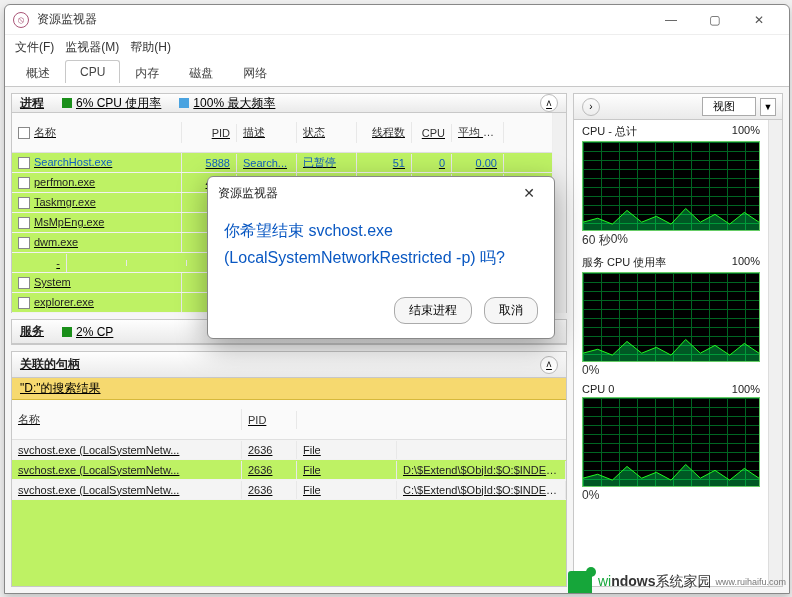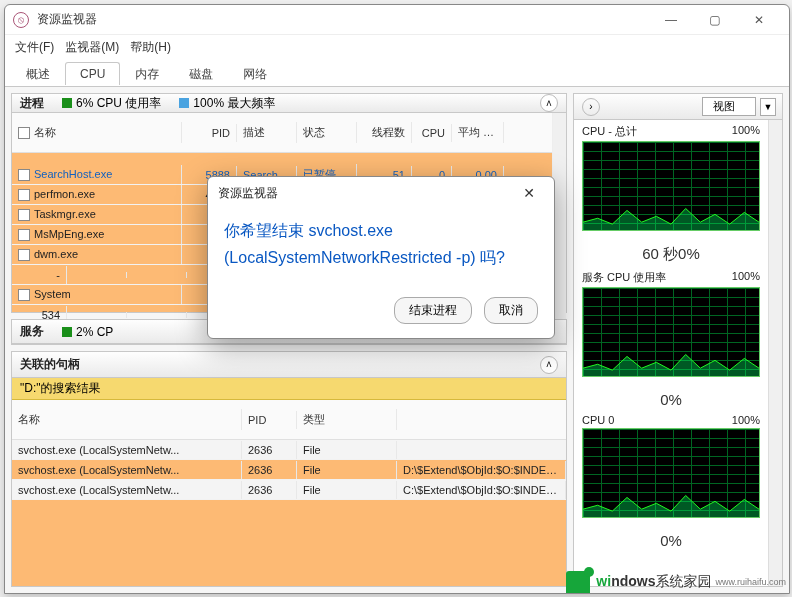--- a/index.html
+++ b/index.html
@@ -3,53 +3,53 @@
   <meta charset="utf-8">
   <style>
     * { margin:0; padding:0; box-sizing:border-box; font-family:"Microsoft YaHei","Segoe UI",sans-serif; }
     body { background:#f0f0f0; width:792px; height:597px; overflow:hidden; position:relative; }
     .window { position:absolute; top:4px; left:4px; width:786px; height:590px; background:#fff; border:1px solid #888; border-radius:6px 6px 0 0; display:flex; flex-direction:column; box-shadow:0 4px 10px rgba(0,0,0,.2);}
     .titlebar { height:30px; display:flex; align-items:center; padding:0 8px; border-bottom:1px solid #eee;}
     .titlebar .icon { width:16px; height:16px; border:1px solid #a57; border-radius:50%; display:flex; align-items:center; justify-content:center; color:#a57; font-size:10px;}
     .titlebar .ttl { margin-left:8px; font-size:12px; flex:1; color:#333;}
     .winbtn { width:44px; height:28px; display:flex; align-items:center; justify-content:center; color:#555; font-size:12px;}
     .menubar { height:24px; display:flex; align-items:center; gap:11px; padding:0 10px; font-size:12px; color:#333;}
-    .tabstrip { height:28px; display:flex; align-items:center; border-bottom:1px solid #c8c8c8; padding:0 6px; font-size:12px;}
+    .tabstrip { height:28px; display:flex; align-items:flex-start; border-bottom:1px solid #c8c8c8; padding:0 6px; font-size:12px;}
     .tab { padding:4px 14px; border:1px solid transparent; border-bottom:none; color:#444; position:relative; top:1px;}
     .tab.active { border-color:#c8c8c8; background:#fff; border-radius:3px 3px 0 0;}
     .workarea { flex:1; display:flex; padding:6px; gap:6px; background:#f6f6f6; overflow:hidden;}
     .left { flex:1; display:flex; flex-direction:column; gap:6px; min-width:0;}
     .right { width:210px; border:1px solid #c8c8c8; background:#fff; display:flex; flex-direction:column; overflow:hidden;}
-    .panel { border:1px solid #c8c8c8; background:#fdba74; display:flex; flex-direction:column; }
+    .panel { border:1px solid #c8c8c8; background:#bef264; display:flex; flex-direction:column;text-decoration:underline; }
     .phead { height:26px; background:linear-gradient(#fefefe,#eaeaea); border-bottom:1px solid #c8c8c8; display:flex; align-items:center; font-size:12px; padding:0 8px; gap:18px;}
     .phead .ptitle { font-weight:bold; color:#222;}
     .phead .sq { width:10px; height:10px; display:inline-block; margin-right:4px; vertical-align:middle;}
     .phead .chev { margin-left:auto; width:18px; height:18px; border:1px solid #bbb; border-radius:50%; display:flex; align-items:center; justify-content:center; font-size:10px; background:#fff;}
     .grid { font-size:11px; color:#222;}
     .ghead, .grow { display:flex; align-items:center;}
     .ghead { height:40px; border-bottom:1px solid #e0e0e0; background:#fafafa;}
     .gcell { padding:3px 6px; border-right:1px solid #e8e8e8; overflow:hidden; text-overflow:ellipsis; white-space:nowrap;}
     .ghead .gcell { color:#333; }
     .grow { height:20px; border-bottom:1px solid #f2f2f2;}
-    .grow.blue { color:#1060c0;margin-top:12px;}
+    .grow.blue { color:#1060c0;}
     .chk { width:12px; height:12px; border:1px solid #888; display:inline-block; margin-right:4px; vertical-align:middle; background:#fff;}
     .c-name{width:170px} .c-pid{width:55px;text-align:right} .c-desc{width:60px} .c-stat{width:60px} .c-thr{width:55px;text-align:right} .c-cpu{width:40px;text-align:right} .c-avg{width:52px;text-align:right}
     .hc-name{width:230px} .hc-pid{width:55px} .hc-type{width:100px} .hc-hname{flex:1}
     .yellowbar{background:#f6d96f;height:22px;display:flex;align-items:center;font-size:12px;padding:0 8px;border-bottom:1px solid #d6b93c;}
     .rhead{height:26px;background:linear-gradient(#fefefe,#eaeaea);border-bottom:1px solid #c8c8c8;display:flex;align-items:center;justify-content:flex-end;padding:0 6px;gap:4px}
     .rhead .rchev{width:18px;height:18px;border:1px solid #bbb;border-radius:50%;display:flex;align-items:center;justify-content:center;font-size:10px;margin-right:auto;margin-left:2px}
     .rhead .rsel{border:1px solid #aaa;font-size:11px;padding:1px 20px 1px 10px;background:#fff;position:relative}
     .rhead .rdd{border:1px solid #aaa;width:16px;height:18px;display:flex;align-items:center;justify-content:center;font-size:9px;background:#fff}
     .chartblock{padding:4px 8px 2px;}
     .charttitle{display:flex;justify-content:space-between;font-size:11px;color:#222;margin-bottom:2px}
     .chart{height:90px;background:#000;border:1px solid #6c6;position:relative;overflow:hidden}
     .gridlines::before{content:"";position:absolute;inset:0;
       background-image:linear-gradient(#062 1px,transparent 1px),linear-gradient(90deg,#062 1px,transparent 1px);
       background-size:18px 9px;}
-    .chartfoot{display:flex;justify-content:center;font-size:15px;color:#333;margin-top:14px}
+    .chartfoot{display:flex;justify-content:flex-start;font-size:12px;color:#333;margin-top:1px}
     .rsb{width:14px;background:#f0f0f0;border-left:1px solid #ddd;} 
     svg.wave{position:absolute;inset:0;width:100%;height:100%}
     .dialog{position:absolute;left:207px;top:176px;width:348px;background:#fff;border:1px solid #888;border-radius:6px;box-shadow:0 8px 30px rgba(0,0,0,.35);display:flex;flex-direction:column;z-index:10}
     .dlg-title{height:32px;display:flex;align-items:center;padding:0 10px;font-size:12px;color:#222}
     .dlg-title .x{margin-left:auto;width:30px;height:28px;display:flex;align-items:center;justify-content:center;color:#333;font-size:14px}
     .dlg-body{padding:8px 16px 12px;font-size:12px;color:#333;line-height:1.7}
     .dlg-head{color:#0a58c2;font-size:16px;margin-bottom:4px}
     .dlg-foot{display:flex;justify-content:flex-end;gap:12px;padding:10px 16px 14px}
     .btn{border:1px solid #aaa;background:#f6f6f6;border-radius:11px;font-size:12px;padding:4px 14px}
     .watermark{position:absolute;right:6px;bottom:4px;display:flex;align-items:center;gap:6px;font-size:14px;color:#333;z-index:20}
@@ -165,20 +165,21 @@
                 <div class="grow">
                   <div class="gcell c-name"><span class="chk"></span>System</div>
                   <div class="gcell c-pid">4</div>
                   <div class="gcell c-desc"></div>
                   <div class="gcell c-stat"></div>
                   <div class="gcell c-thr"></div>
                   <div class="gcell c-cpu"></div>
                   <div class="gcell c-avg"></div>
                 </div>
                 <div class="grow">
+                  <div class="gcell c-name"><span class="chk"></span>explorer.exe</div>
                   <div class="gcell c-pid">534</div>
                   <div class="gcell c-desc"></div>
                   <div class="gcell c-stat"></div>
                   <div class="gcell c-thr"></div>
                   <div class="gcell c-cpu"></div>
                   <div class="gcell c-avg"></div>
                 </div>
               </div>
         </div>
         <div class="psb"></div>
@@ -195,21 +196,20 @@
       <div class="panel" style="flex:1;min-height:0">
         <div class="phead">
           <span class="ptitle">关联的句柄</span>
           <span class="chev">˄</span>
         </div>
         <div class="yellowbar">"D:"的搜索结果</div>
         <div class="grid">
           <div class="ghead">
             <div class="gcell hc-name">名称</div>
             <div class="gcell hc-pid">PID</div>
-            <div class="gcell hc-type">类型</div>
           </div>
           <div id="handle-rows">
               <div class="grow alt">
                 <div class="gcell hc-name">svchost.exe (LocalSystemNetw...</div>
                 <div class="gcell hc-pid">2636</div>
                 <div class="gcell hc-type">File</div>
               </div>
               <div class="grow">
                 <div class="gcell hc-name">svchost.exe (LocalSystemNetw...</div>
                 <div class="gcell hc-pid">2636</div>
@@ -299,15 +299,15 @@
     <div class="dlg-head">你希望结束 svchost.exe (LocalSystemNetworkRestricted -p) 吗?</div>
   </div>
   <div class="dlg-foot">
     <button class="btn">结束进程</button>
     <button class="btn">取消</button>
   </div>
 </div>
 
 <div class="watermark">
   <span class="logo"></span>
-  <span><span style="color:#16a63a;font-weight:bold">wi</span><b>ndows</b><span>系统家园</span></span>
+  <span><span style="color:#16a63a;font-weight:normal">wi</span><b>ndows</b><span>系统家园</span></span>
   <span class="sub">www.ruihaifu.com</span>
 </div>
 
 </body></html>

